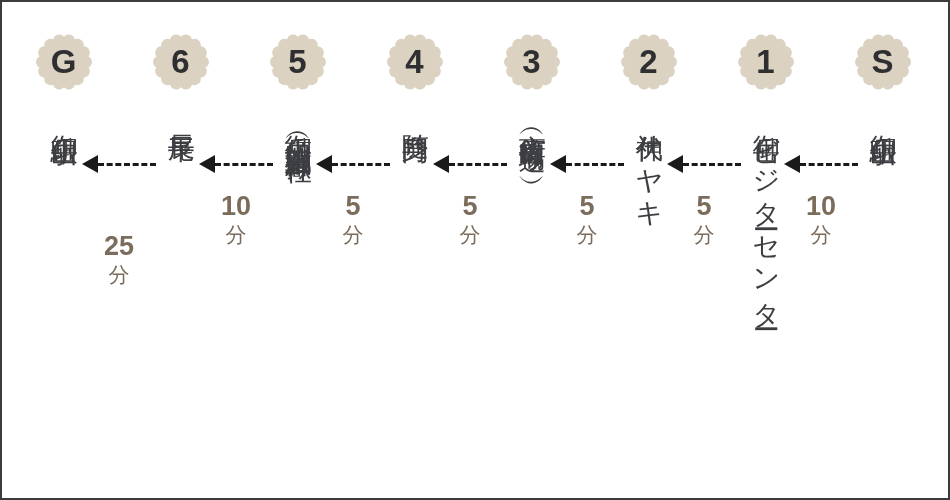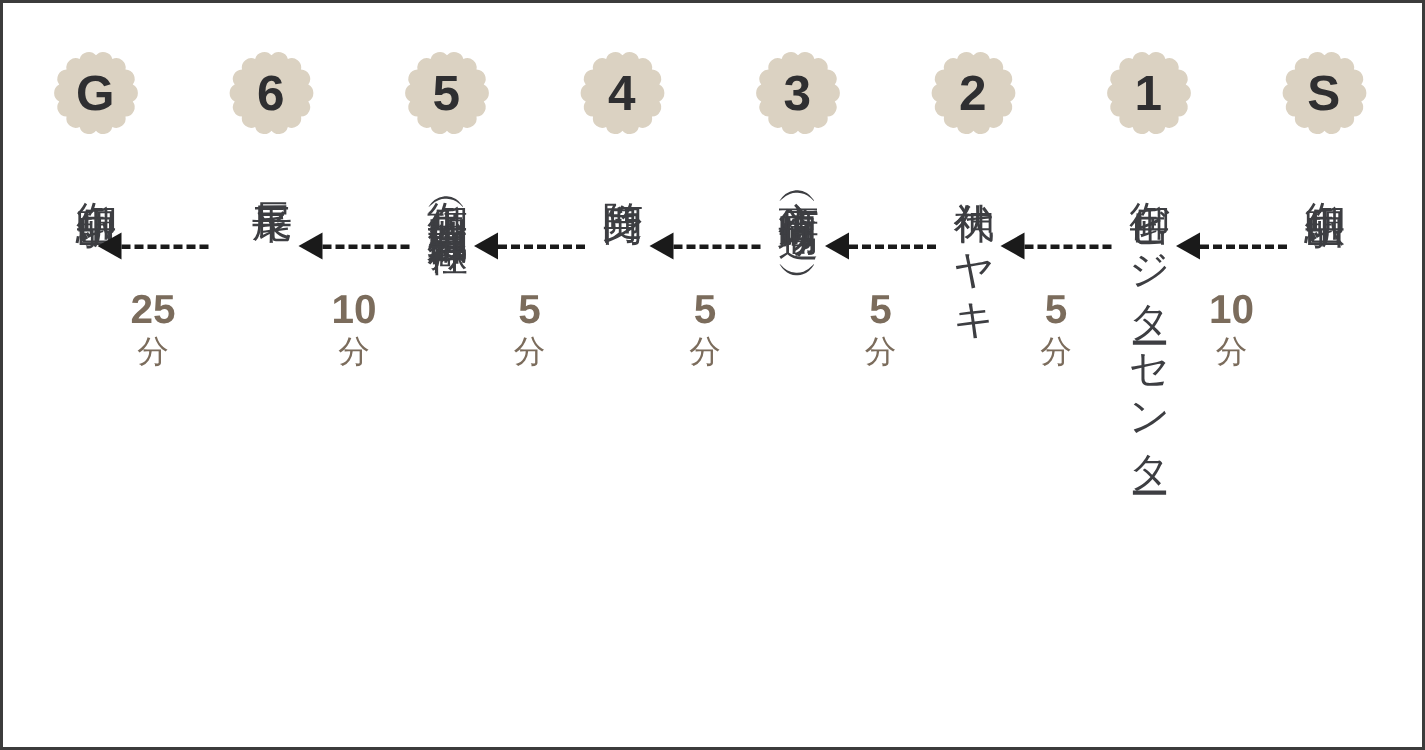--- a/index.html
+++ b/index.html
@@ -29,21 +29,21 @@
     border-right:16px solid var(--arrow,#1a1a1a);
     border-top:9px solid transparent; border-bottom:9px solid transparent;
   }
   .arrow::after {
     content:""; position:absolute; left:16px; right:0; top:9px;
     border-top:3px dashed var(--arrow,#1a1a1a);
   }
   .time { margin-top:19px; display:flex; flex-direction:column; align-items:center; color:var(--time-text,#7b6c5c); }
   .time .num { font-size:27px; font-weight:bold; line-height:1; }
   .time .unit { font-size:21px; line-height:1; margin-top:4px; }
-  .leg-6-g { left:63px; }
+  .leg-6-g { left:80px;gap:40px; }
   .leg-5-6 { left:197px; }
   .leg-4-5 { left:314px; }
   .leg-3-4 { left:431px; }
   .leg-2-3 { left:548px; }
   .leg-1-2 { left:665px; }
   .leg-s-1 { left:782px; }
   .defs-hidden { position:absolute; width:0; height:0; overflow:hidden; }
 </style>
 </head>
 <body>

